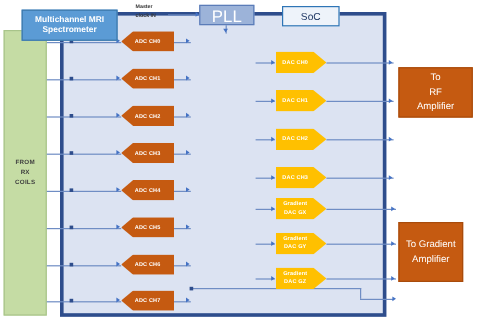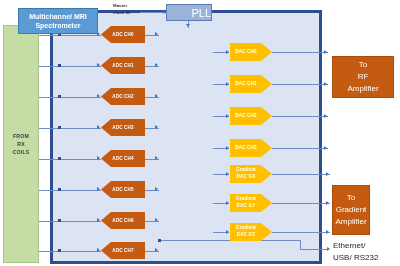--- a/index.html
+++ b/index.html
@@ -20,22 +20,22 @@
 
   
   .title-badge{position:absolute;left:18px;top:8px;width:80px;height:26px;
                background:#5b9bd5;border:1px solid #3c78ab;box-sizing:border-box;
                display:flex;align-items:center;justify-content:center;text-align:center;
                color:#ffffff;font-size:7px;font-weight:bold;line-height:1.35;z-index:9;}
 
   
   .pll{position:absolute;left:166px;top:4px;width:46px;height:17px;
        background:#9cb3d9;border:1px solid #5b7cb8;box-sizing:border-box;
-       display:flex;align-items:center;justify-content:flex-end;
-       color:#ffffff;font-size:11px;z-index:9;}
+       display:flex;align-items:center;justify-content:center;
+       color:#ffffff;font-size:14px;z-index:9;}
   
   .soc{position:absolute;left:235px;top:5px;width:48px;height:17px;
        background:#eef3fa;border:1.6px solid #2e75b6;box-sizing:border-box;
        display:flex;align-items:center;justify-content:center;
        color:#203864;font-size:8.5px;z-index:9;}
 
   
   .mclk{position:absolute;left:113px;top:3px;width:40px;
         color:#333;font-size:4.4px;font-weight:bold;line-height:1.5;text-align:left;}
 
@@ -55,21 +55,21 @@
   .dac{width:42px;height:18px;background:#ffc000;
        clip-path:polygon(0 0,31px 0,100% 50%,31px 100%,0 100%);
        font-size:4.6px;line-height:1.45;padding-right:10px;box-sizing:border-box;
        letter-spacing:.15px;}
 
   
   .dest{position:absolute;background:#c55a11;border:1px solid #a84b0c;
         box-sizing:border-box;display:flex;align-items:center;justify-content:center;
         text-align:center;color:#ffffff;font-size:8px;line-height:1.5;z-index:8;}
   .dest-rf{left:332px;top:56px;width:62px;height:42px;}
-  .dest-grad{left:332px;top:185px;width:38px;height:50px;}
+  .dest-grad{left:332px;top:185px;width:54px;height:50px;}
 
   .eth{position:absolute;left:333px;top:240px;width:64px;
        color:#1f1f1f;font-size:8px;line-height:1.45;text-align:left;}
 
   
   .hline{position:absolute;height:1px;background:#6f8dc4;z-index:2;}
   .vline{position:absolute;width:1px;background:#6f8dc4;z-index:2;}
   .sq{position:absolute;width:3px;height:3px;background:#2e4d8c;z-index:4;}
   .arrow{position:absolute;width:0;height:0;border-top:2.5px solid transparent;
          border-bottom:2.5px solid transparent;border-left:3.5px solid #4472c4;z-index:4;}
@@ -94,20 +94,23 @@
   <div class="mclk">Master<br>clock IN</div>
   <div class="hline" style="left:140px;top:12px;width:24px;"></div>
   <div class="arrow" style="left:163px;top:9.5px;"></div>
 
   <div class="pll">
     <span>PLL</span>
   </div>
   <div class="vline" style="left:188px;top:21px;height:7px;"></div>
   <div class="arrow-d" style="left:186px;top:24px;"></div>
 
+  <div class="soc">
+    <span>SoC</span>
+  </div>
 
 
   <div id="adc-layer">
       <div class="hline" style="left: 39px; top: 34.5px; width: 62px;"></div>
       <div class="sq" style="left: 58px; top: 33px;"></div>
       <div class="arrow" style="left: 97px; top: 32px;"></div>
       <div class="chev adc" style="left: 101px; top: 26px;">
         <span>ADC CH0</span>
       </div>
       <div class="hline" style="left: 145px; top: 34.5px; width: 14px;"></div>
@@ -222,20 +225,19 @@
       <div class="arrow" style="left: 326px; top: 229.5px;"></div>
     </div>
 
   <div class="dest dest-rf">
     <span>To<br>RF<br>Amplifier</span>
   </div>
   <div class="dest dest-grad">
     <span>To Gradient<br>Amplifier</span>
   </div>
 
-  <div class="eth">Ethernet/<br>USB/ RS232</div>
   <div class="hline" style="left:300px;top:249px;width:28px;"></div>
   <div class="vline" style="left:300px;top:240px;height:9px;"></div>
   <div class="arrow" style="left:327px;top:246.5px;"></div>
   <div class="hline" style="left:160px;top:240px;width:141px;"></div>
   <div class="sq" style="left:158px;top:238.5px;"></div>
 
 </div>
 
 </body></html>

